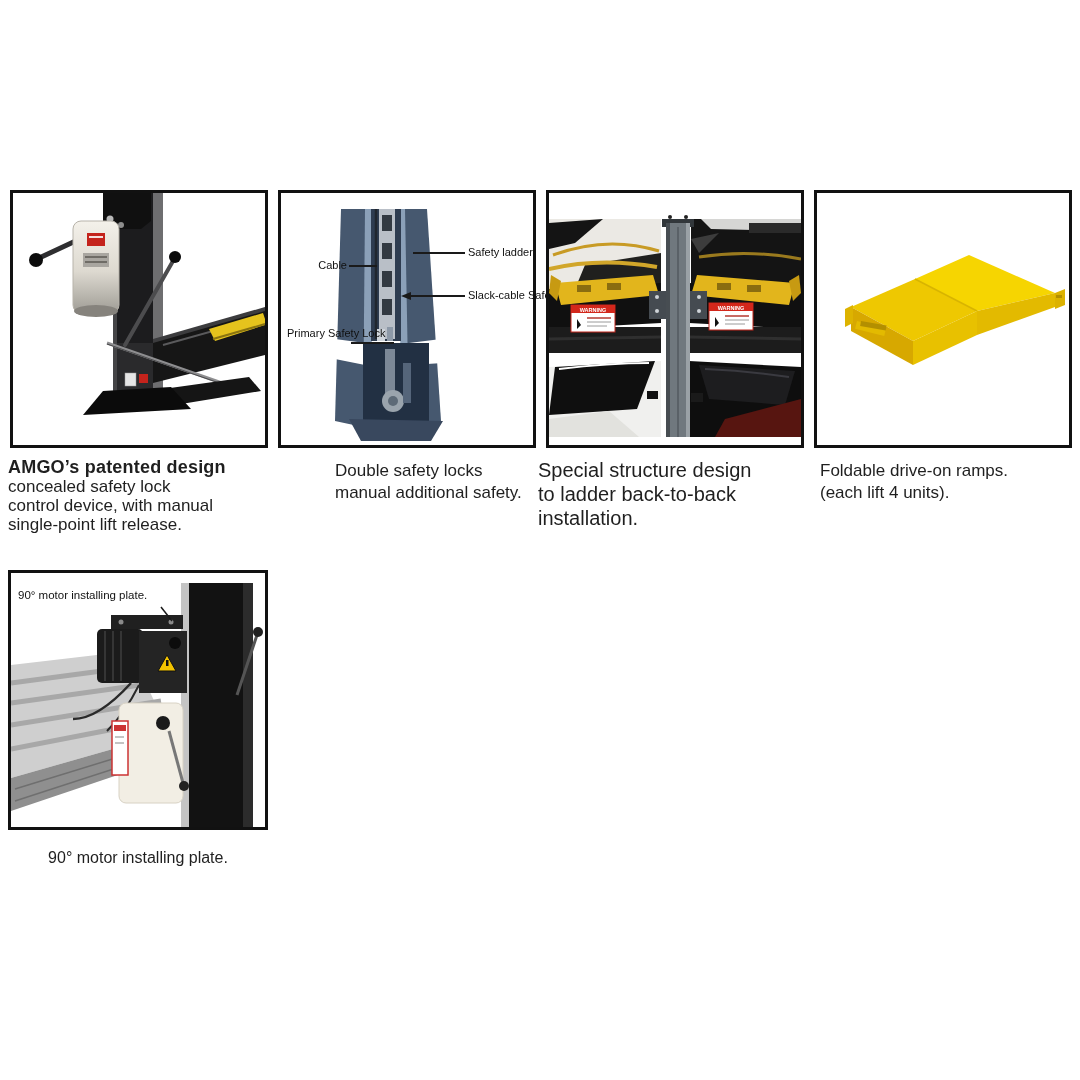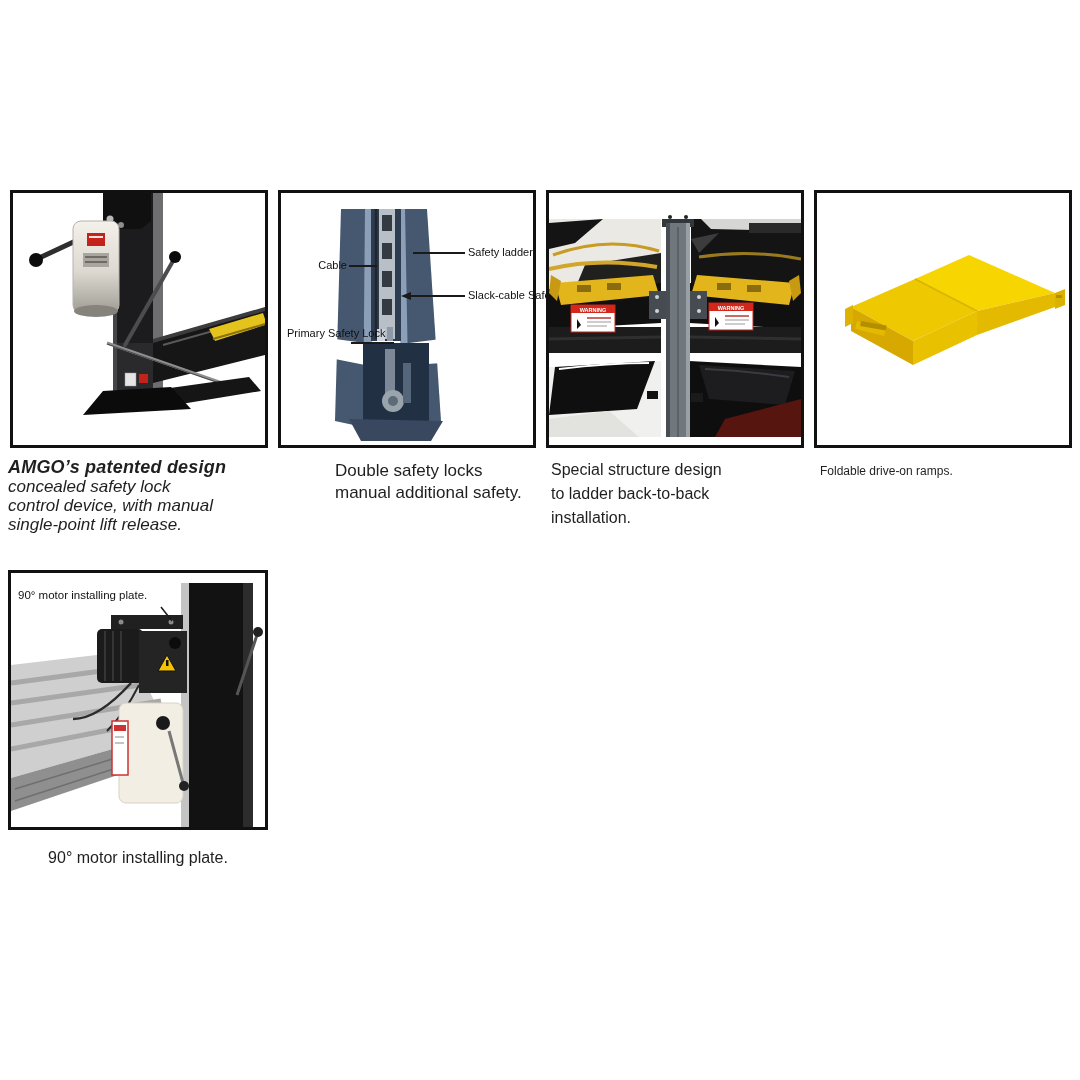--- a/index.html
+++ b/index.html
@@ -6,25 +6,25 @@
   .canvas{
     position:relative;width:1080px;height:1080px;background:#ffffff;
     font-family:"Liberation Sans", sans-serif;color:#1f1f1f;overflow:hidden;
   }
   .box{
     position:absolute;box-sizing:border-box;border:3px solid #111111;background:#ffffff;
   }
   .box svg{display:block;width:100%;height:100%;}
   .cap{position:absolute;color:#1f1f1f;}
   .cap .line{display:block;}
-  .cap1{left:8px;top:458px;font-size:17px;line-height:19px;width:270px;font-style:italic;}
+  .cap1{left:8px;top:458px;font-size:17px;line-height:19px;width:270px;}
   .cap1 .title{font-weight:bold;font-size:18px;letter-spacing:.2px;}
   .cap2{left:291px;top:460px;font-size:17px;line-height:22px;width:250px;margin-left:44px;}
-  .cap3{left:551px;top:458px;font-size:16px;line-height:24px;width:250px;}
-  .cap4{left:820px;top:460px;font-size:12px;line-height:22px;width:250px;}
+  .cap3{left:538px;top:458px;font-size:20px;line-height:24px;width:250px;}
+  .cap4{left:820px;top:460px;font-size:17px;line-height:22px;width:250px;}
   .cap5{left:8px;top:848px;font-size:16px;line-height:20px;width:260px;text-align:center;}
   .plabel{position:absolute;font-size:11px;line-height:13px;color:#111;white-space:nowrap;}
   .plabel.two{line-height:19px;}
 </style>
 </head>
 <body>
 
 <div class="canvas">
 
   <div class="box" style="left:10px;top:190px;width:258px;height:258px;">
@@ -332,19 +332,20 @@
   </div>
 
   <div class="cap cap3">
     <span class="line">Special structure design</span>
     <span class="line">to ladder back-to-back</span>
     <span class="line">installation.</span>
   </div>
 
   <div class="cap cap4">
     <span class="line">Foldable drive-on ramps.</span>
+    <span class="line">(each lift 4 units).</span>
   </div>
 
   <div class="cap cap5">
     <span class="line">90° motor installing plate.</span>
   </div>
 
 </div>
 
 </body></html>

